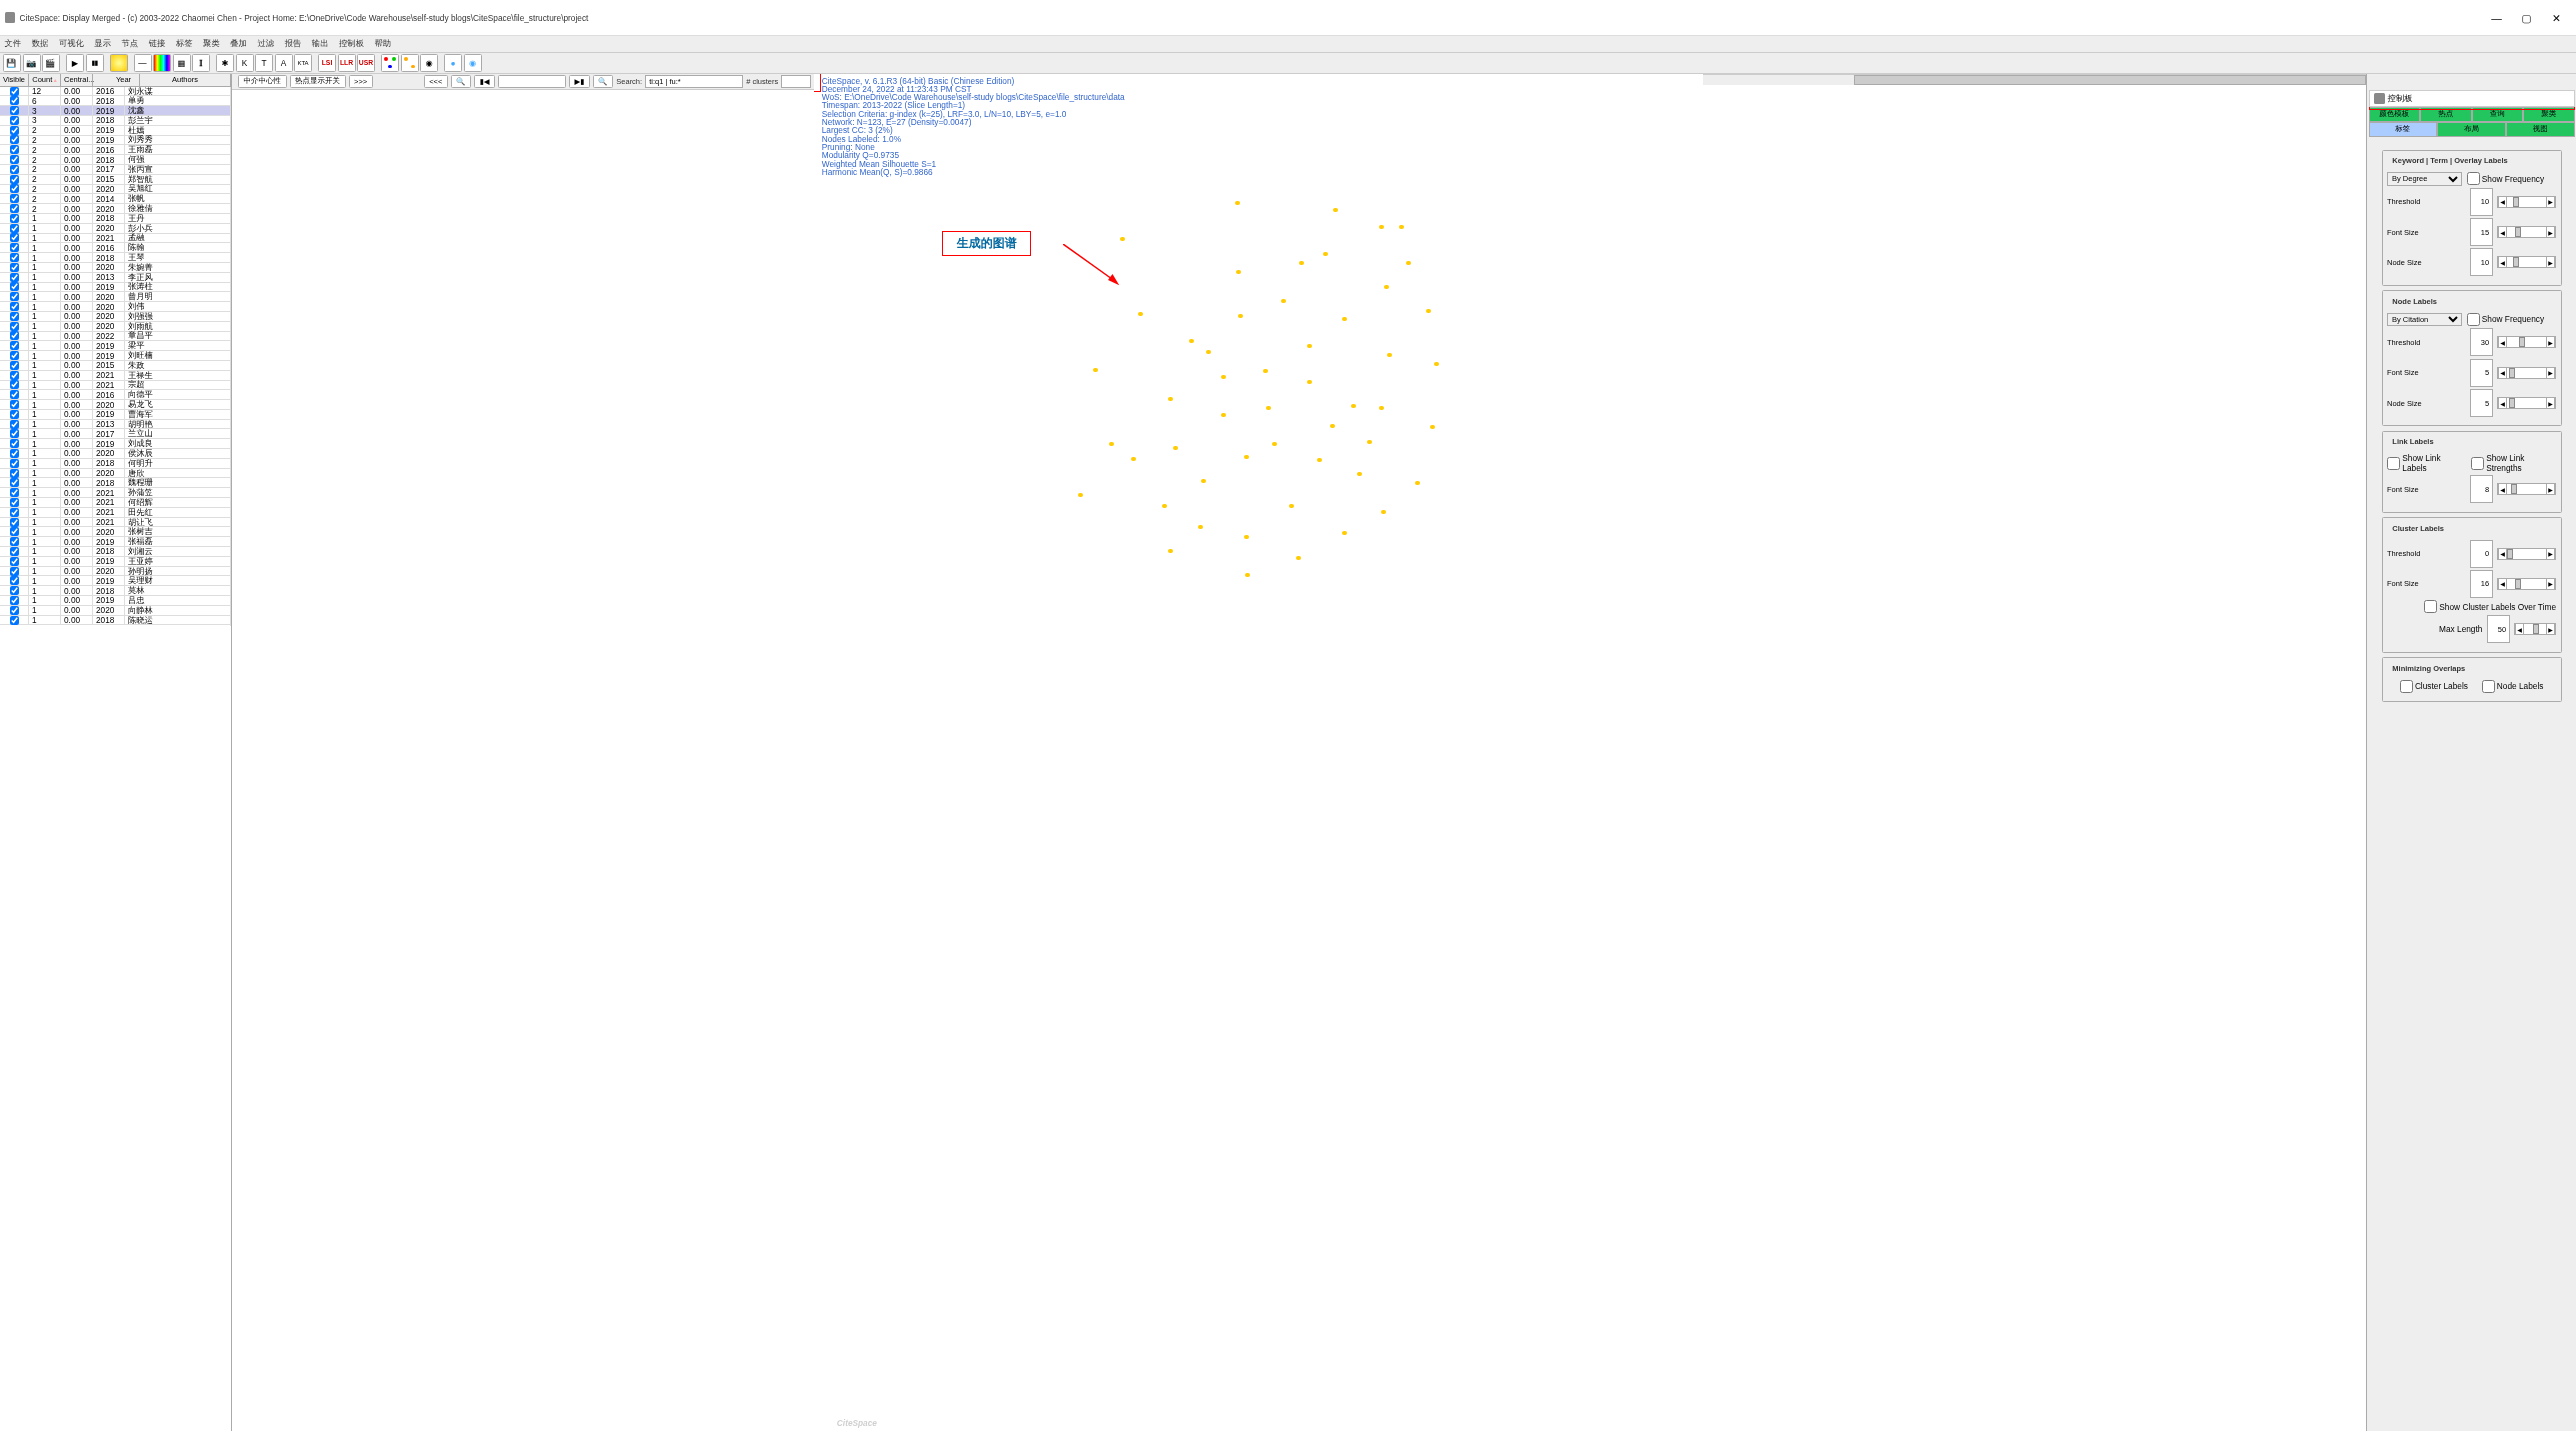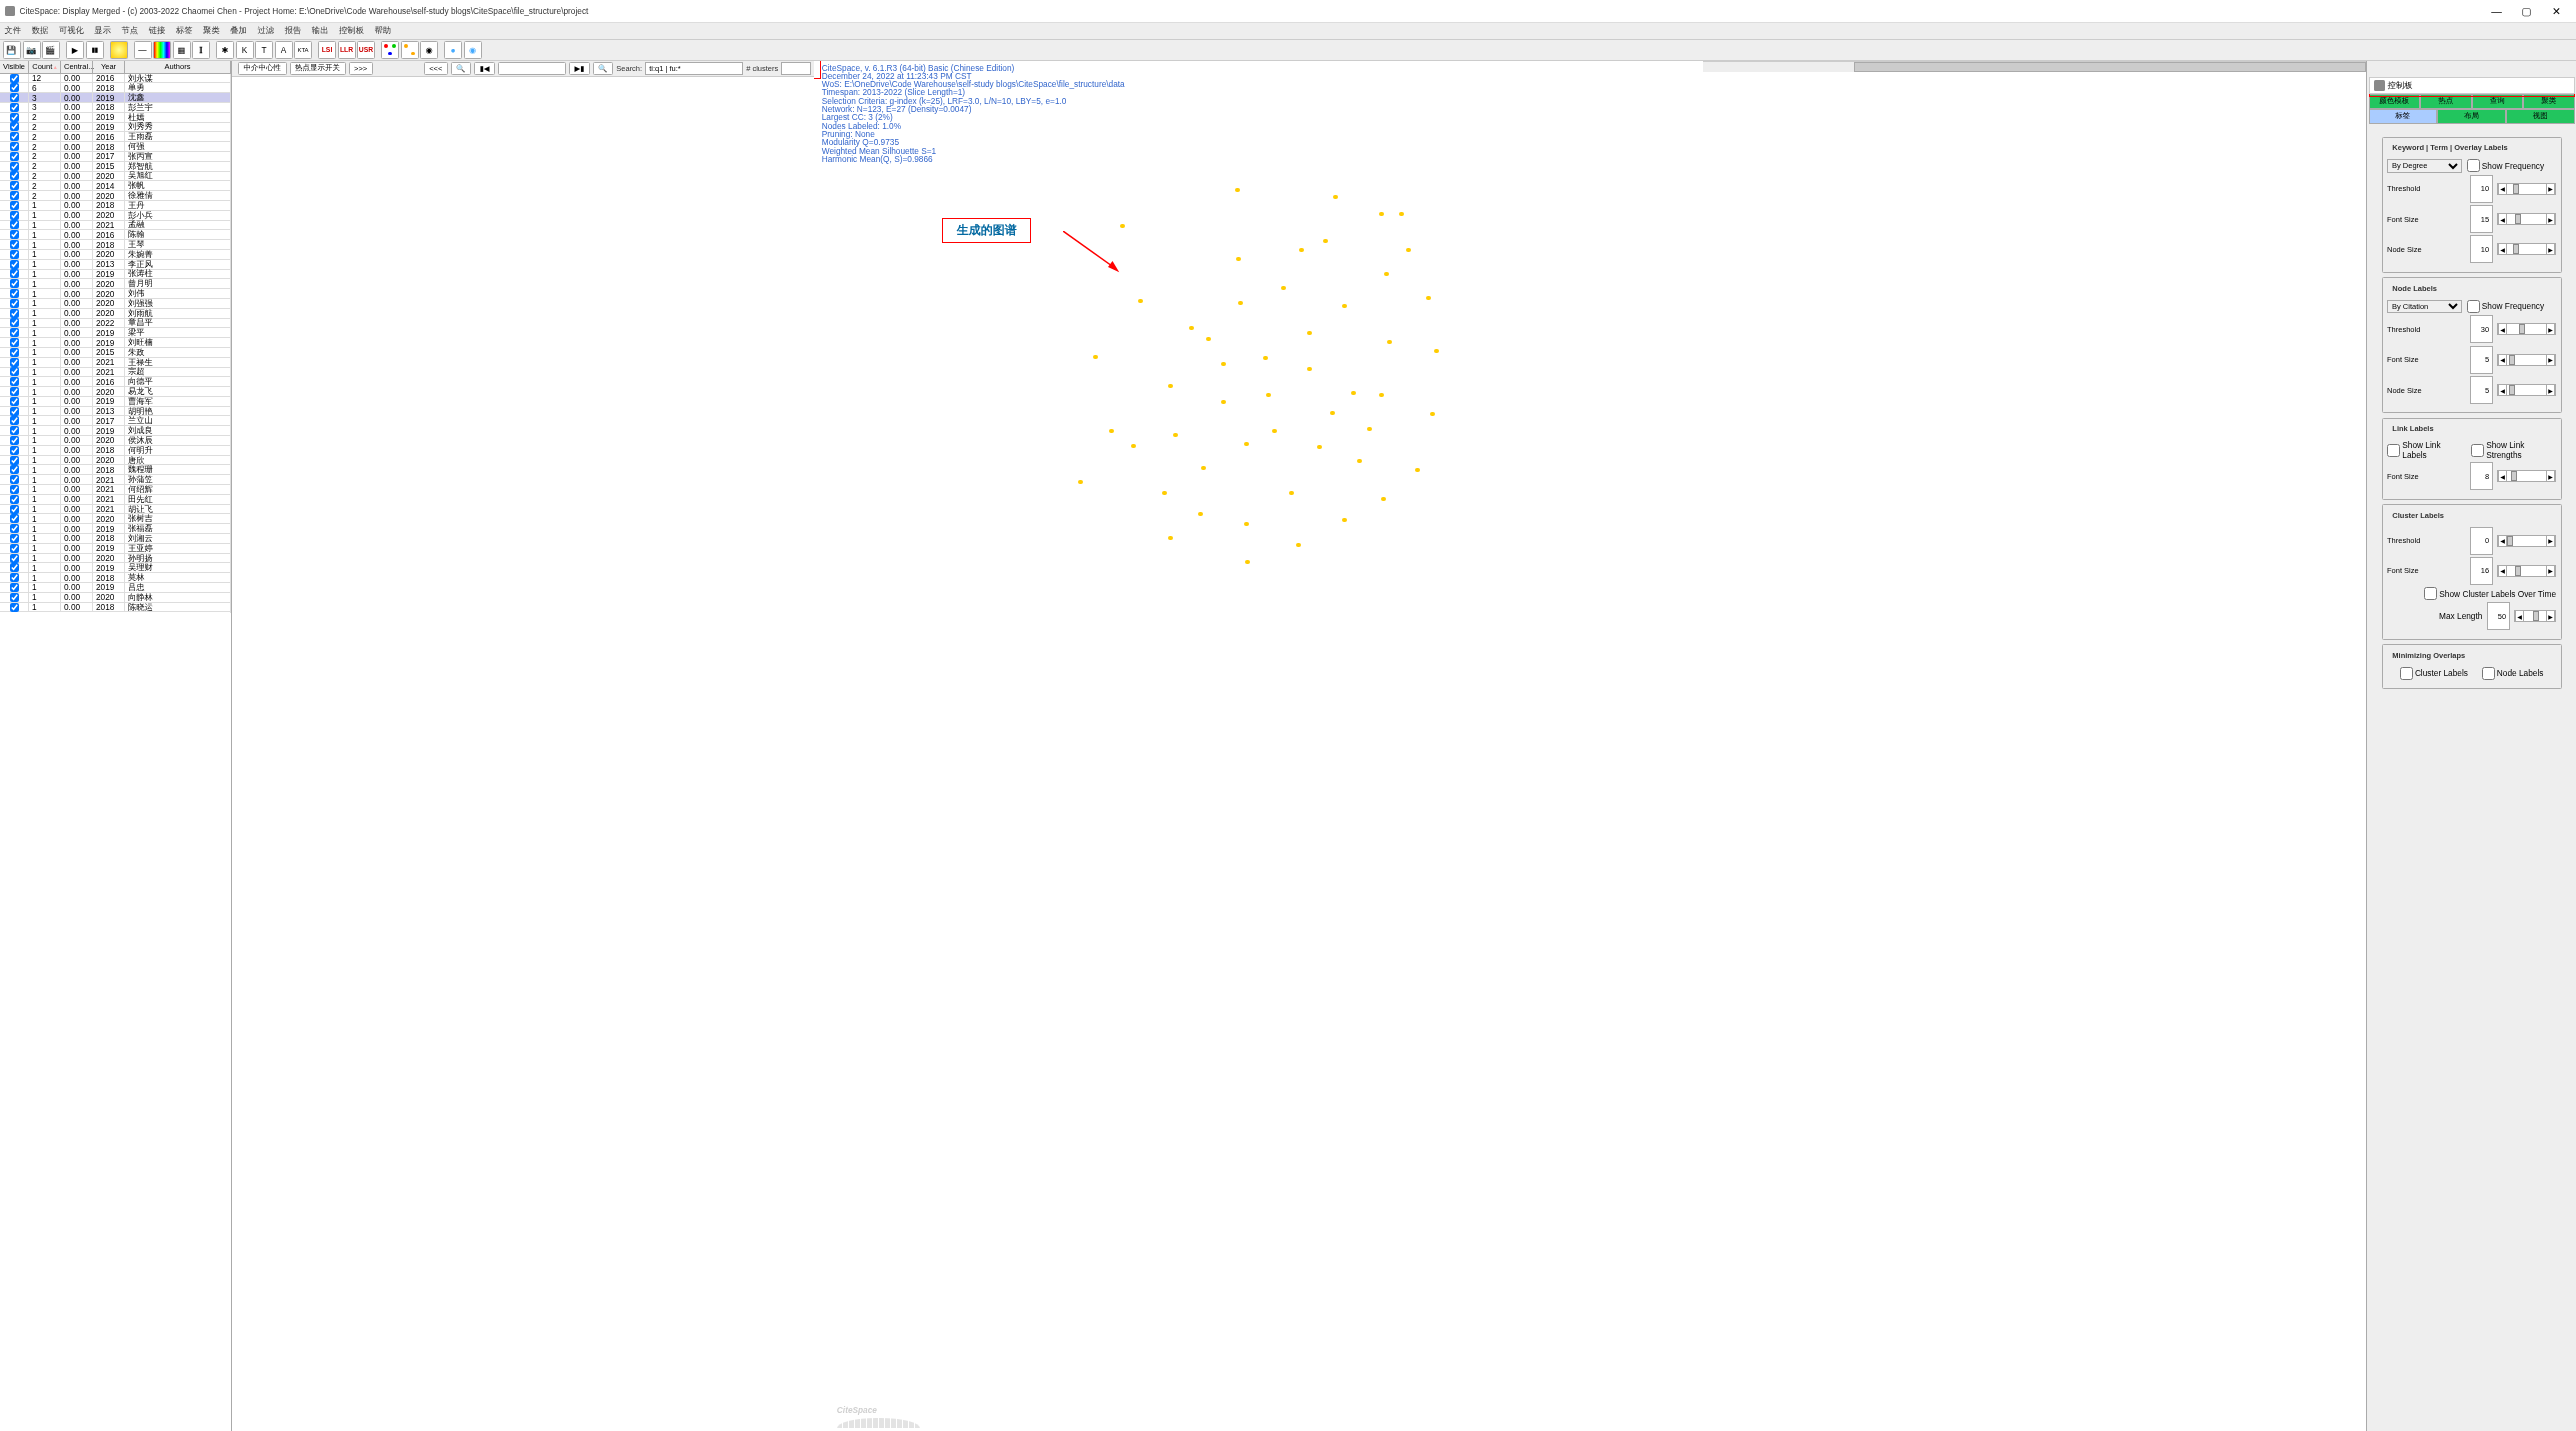--- a/index.html
+++ b/index.html
@@ -1,17 +1,17 @@
 <!DOCTYPE html>
 <html><head>
 <meta charset="utf-8">
 <style>
 * { box-sizing: border-box; margin: 0; padding: 0; font-family: "Microsoft YaHei", Arial, sans-serif; font-size: 8.3px; }
 body { background: #f0f0f0; overflow: hidden; }
-.titlebar { height: 23px; background: #fff; display: flex; align-items: center; padding: 0 4.5px; border-bottom: 0.8px solid #ddd; }
+.titlebar { height: 36px; background: #fff; display: flex; align-items: center; padding: 0 4.5px; border-bottom: 0.8px solid #ddd; }
 .titlebar-icon { width: 10.6px; height: 10.6px; background: #888; margin-right: 4.5px; border-radius: 1.5px; }
 .titlebar-text { flex: 1; color: #333; font-size: 8.3px; }
 .win-controls { display: flex; gap: 0; }
 .win-btn { width: 30px; height: 18px; display: flex; align-items: center; justify-content: center; cursor: pointer; font-size: 10.6px; }
 .menubar { height: 16.6px; background: #eee; display: flex; align-items: center; padding: 0 4.5px; gap: 10.6px; border-bottom: 0.8px solid #ccc; }
 .menu-item { color: #333; cursor: pointer; }
 .toolbar { height: 21px; background: #eee; display: flex; align-items: center; padding: 1.5px 3px; gap: 1.5px; border-bottom: 0.8px solid #ccc; }
 .tb-btn { width: 18px; height: 18px; border: 0.8px solid #aaa; border-radius: 1.5px; background: #fff; display: flex; align-items: center; justify-content: center; cursor: pointer; font-size: 8.3px; }
 .tb-sep { width: 3px; }
 .tb-btn.play::before { content: "▶"; }
@@ -27,21 +27,21 @@
 .tb-btn.dots .d { width: 3.8px; height: 3.8px; border-radius: 50%; position: absolute; }
 .tb-btn.node-blue::before { content: "●"; color: #4af; }
 .tb-btn.node-link::before { content: "◉"; color: #4af; }
 .main { display: flex; height: calc(100vh - 56px); }
 .left-panel { width: 232px; background: #fff; border-right: 0.8px solid #aaa; display: flex; flex-direction: column; }
 .table-header { display: flex; background: #eee; border-bottom: 0.8px solid #aaa; }
 .th { padding: 1.5px 3px; border-right: 0.8px solid #aaa; font-size: 7.5px; text-align: center; }
 .th.visible { width: 29px; }
 .th.count { width: 32px; }
 .th.central { width: 32px; }
-.th.year { width: 32px; }
+.th.year { width: 32px; margin-left: 15px; }
 .th.authors { flex: 1; text-align: center; }
 .th.sort-arrow::after { content: "▴"; font-size: 6px; margin-left: 1.5px; color: #faa; }
 .table-body { flex: 1; overflow-y: auto; overflow-x: hidden; }
 .tr { display: flex; border-bottom: 0.8px solid #ddd; height: 9.8px; align-items: center; font-size: 7.5px; background: #fff; }
 .tr.sel { background: #cce; }
 .td { padding: 0 3px; border-right: 0.8px solid #ddd; overflow: hidden; white-space: nowrap; }
 .td.visible { width: 29px; display: flex; justify-content: center; }
 .td.visible input { width: 9px; height: 9px; }
 .td.count { width: 32px; }
 .td.central { width: 32px; }

